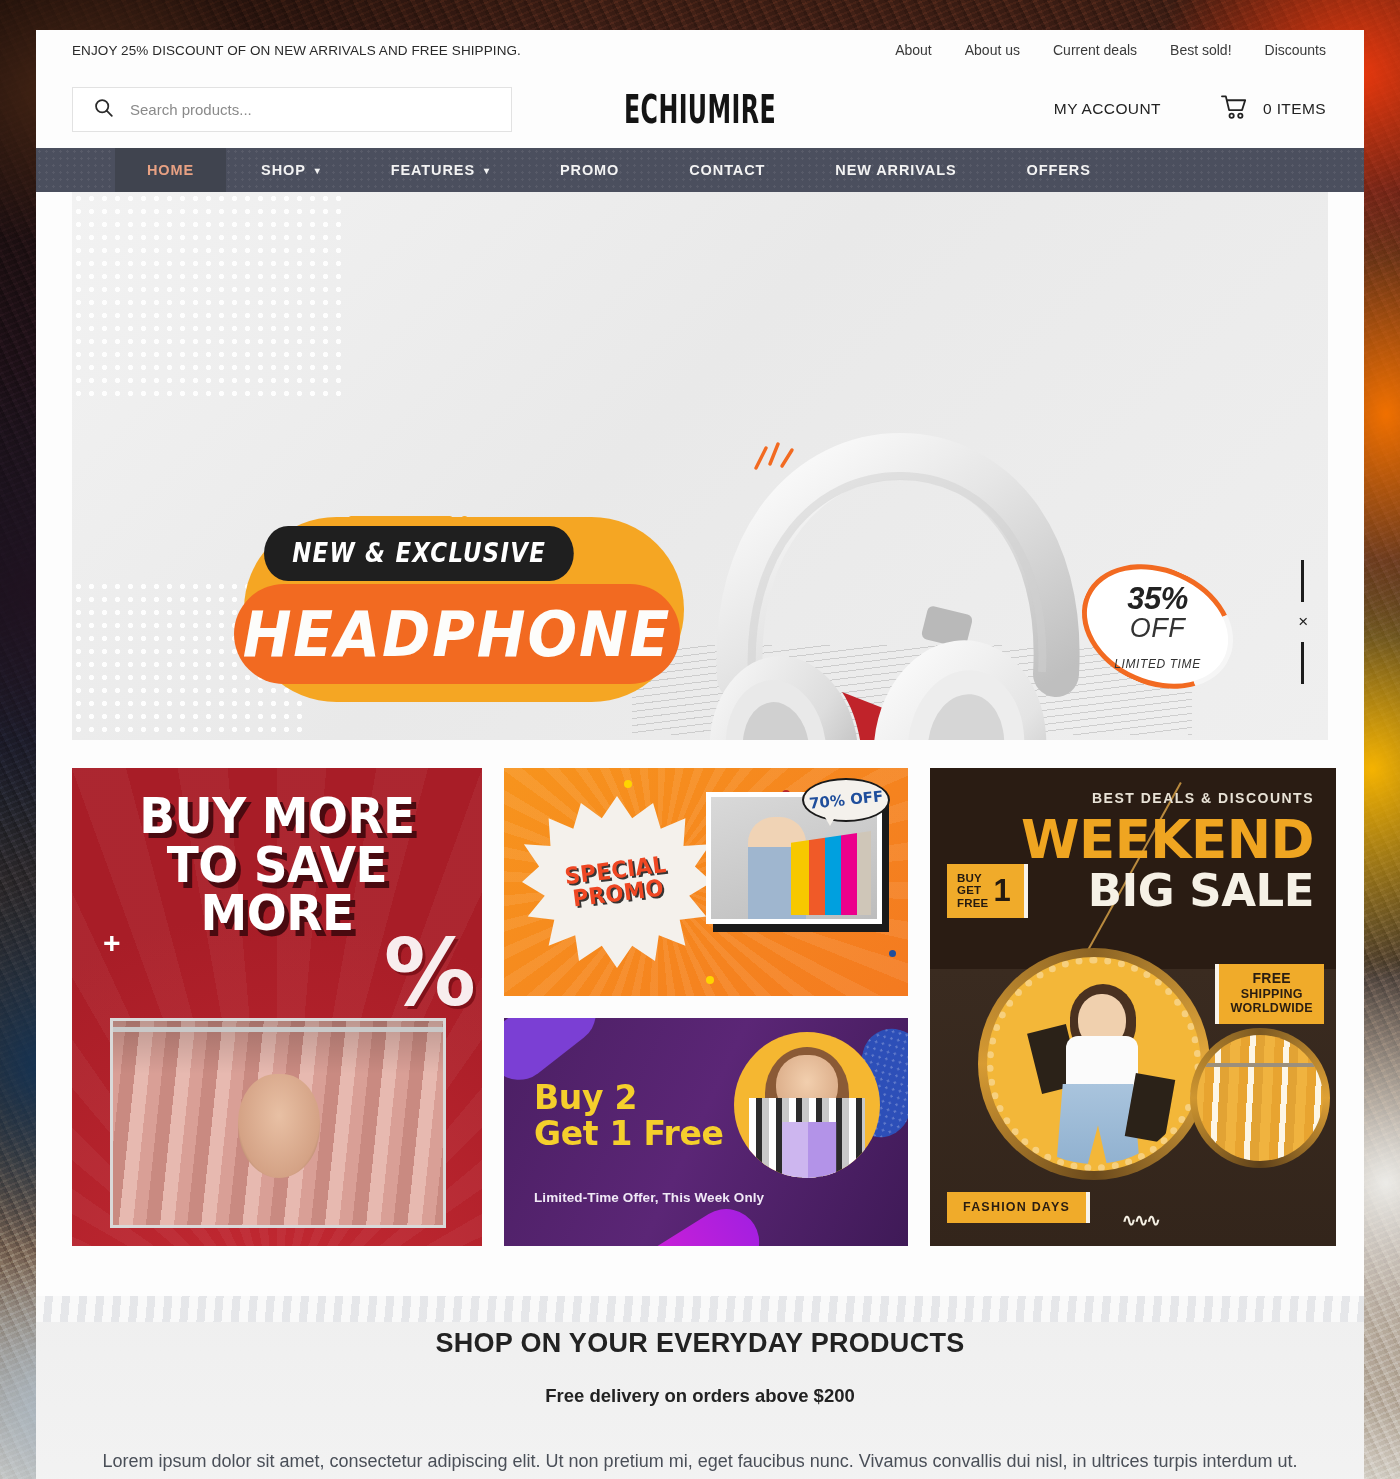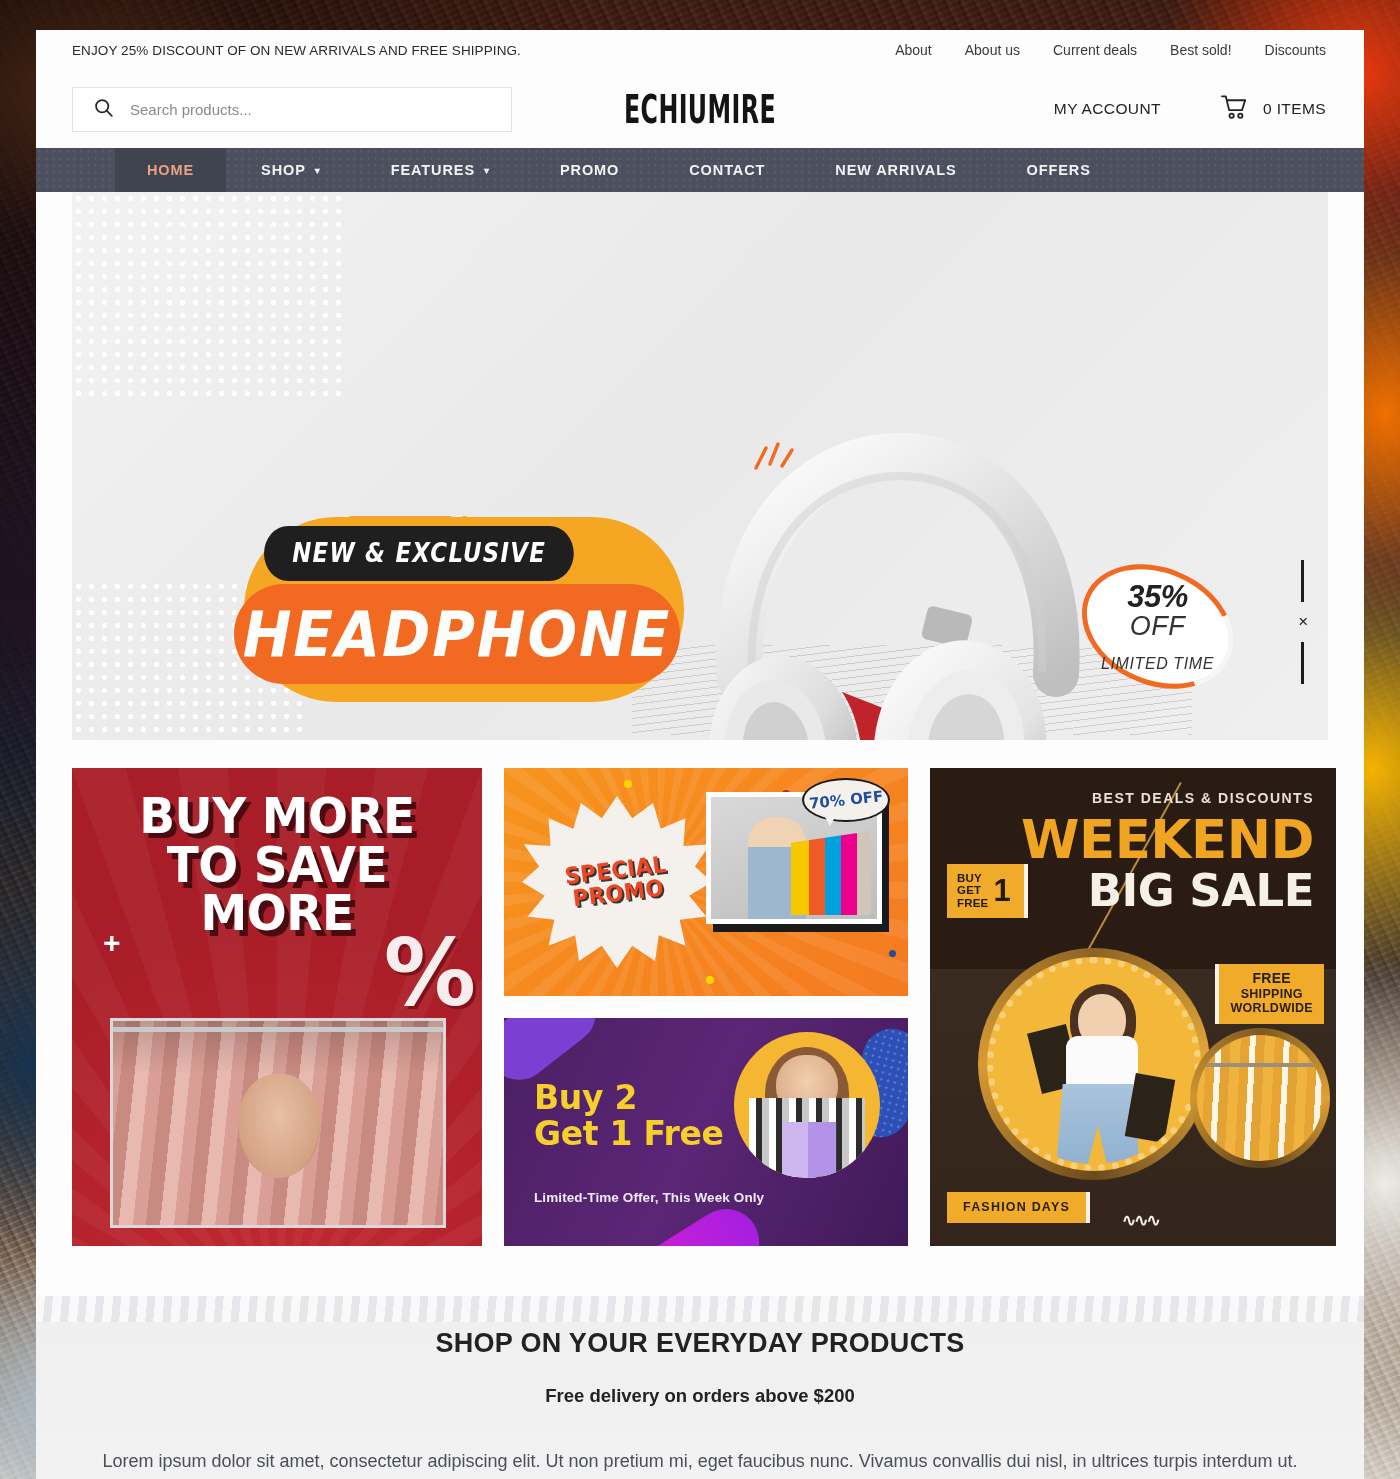--- a/index.html
+++ b/index.html
@@ -256,21 +256,21 @@
     transform: rotate(24deg);
   }
   .db-text {
     position: absolute; inset: 0;
     display: flex; flex-direction: column;
     align-items: center; justify-content: center;
     line-height: 1;
   }
   .db-pct { font-size: 31px; font-weight: 700; color: #222; letter-spacing: -.5px; }
   .db-off { font-size: 27px; color: #333; letter-spacing: .5px; margin-top: 1px; }
-  .db-lim { font-size: 16px; color: #333; letter-spacing: .6px; margin-top: 16px; }
+  .db-lim { font-size: 12px; color: #333; letter-spacing: .6px; margin-top: 16px; }
 
   .hero-deco {
     position: absolute;
     left: 1226px; top: 368px;
     z-index: 4;
     display: flex; flex-direction: column;
     align-items: center; gap: 10px;
   }
   .hero-deco i { display: block; width: 3px; height: 42px; background: #1d1d1d; }
   .hero-deco b { font-size: 17px; color: #1d1d1d; font-weight: 400; }

